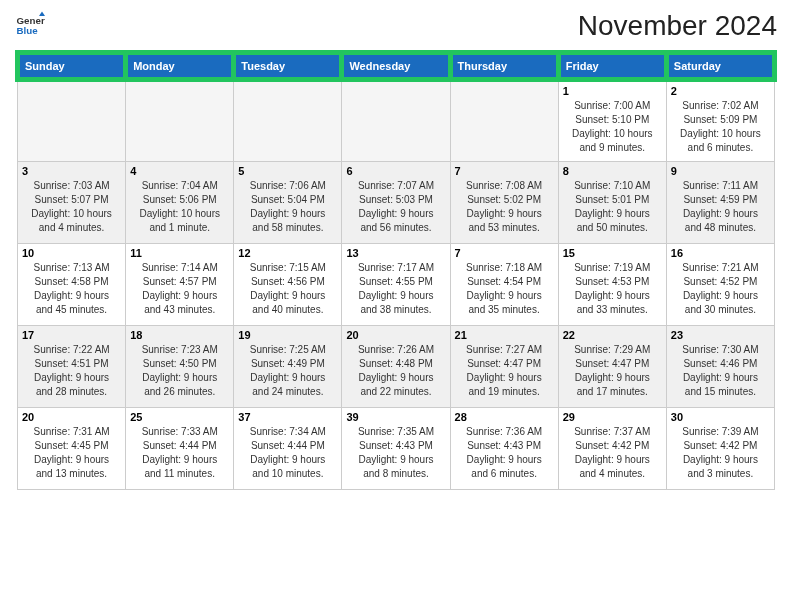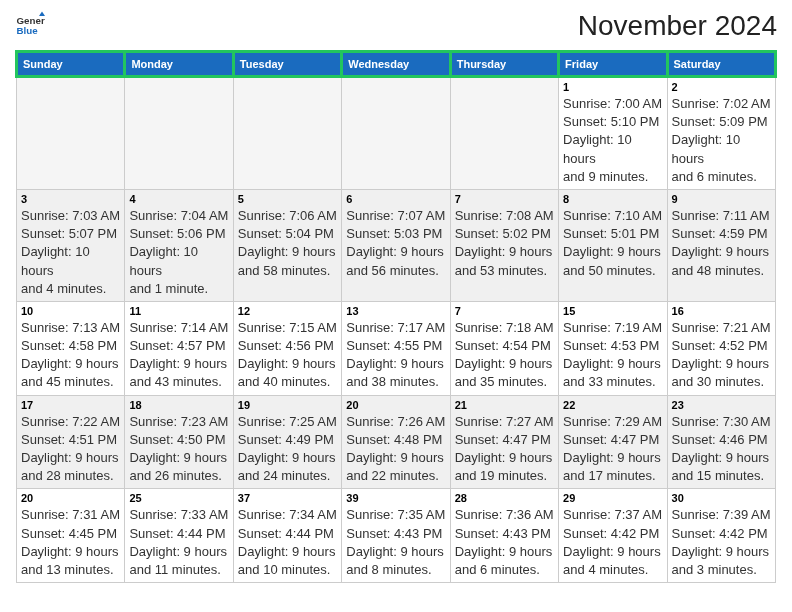--- a/index.html
+++ b/index.html
@@ -47,42 +47,43 @@
       border-collapse: collapse;
       table-layout: fixed;
       font-size: 9.5px;
     }
     .calendar th {
       background: #1a6bbf;
       color: #fff;
       text-align: left;
       padding: 5px 5px;
       font-size: 11px;
-      border: 3px solid #22c55e;
+      border: 5px solid #22c55e;
     }
     .calendar td {
       border: 1px solid #ccc;
       vertical-align: top;
       padding: 3px 4px;
       height: 82px;
       background: #fff;
     }
     .calendar td.empty {
       background: #f5f5f5;
     }
     .day-number {
       font-weight: bold;
       font-size: 11px;
       display: block;
       margin-bottom: 2px;
     }
     .day-info {
-      font-size: 13px;
+      font-size: 10px;
       color: #333;
       line-height: 1.4;
+      text-align: center;
     }
     .row-shaded td {
       background: #f0f0f0;
     }
   </style>
 </head>
 <body>
 
 <div class="page">
   <div class="header">

